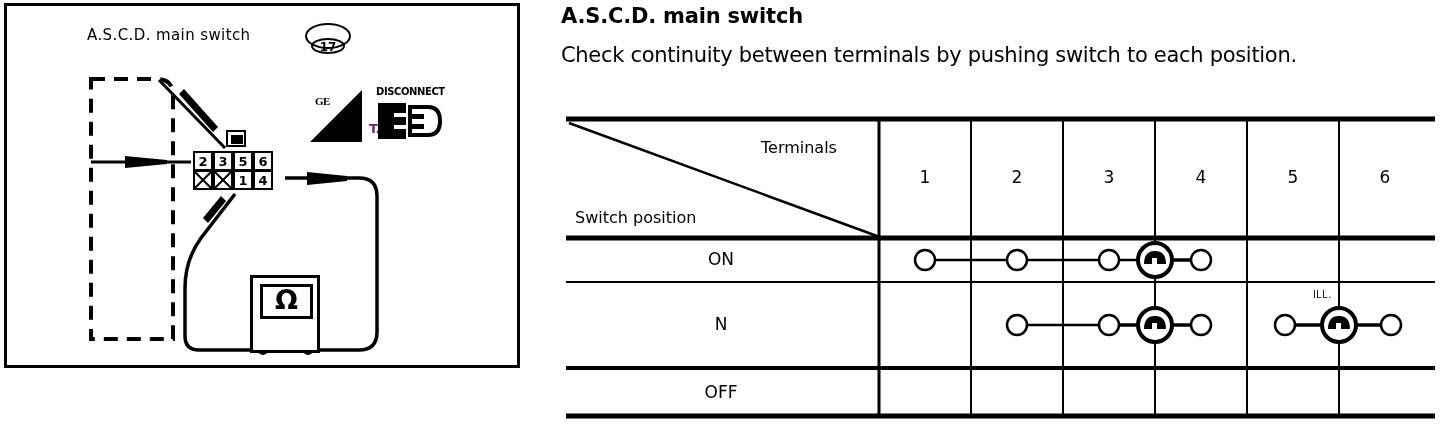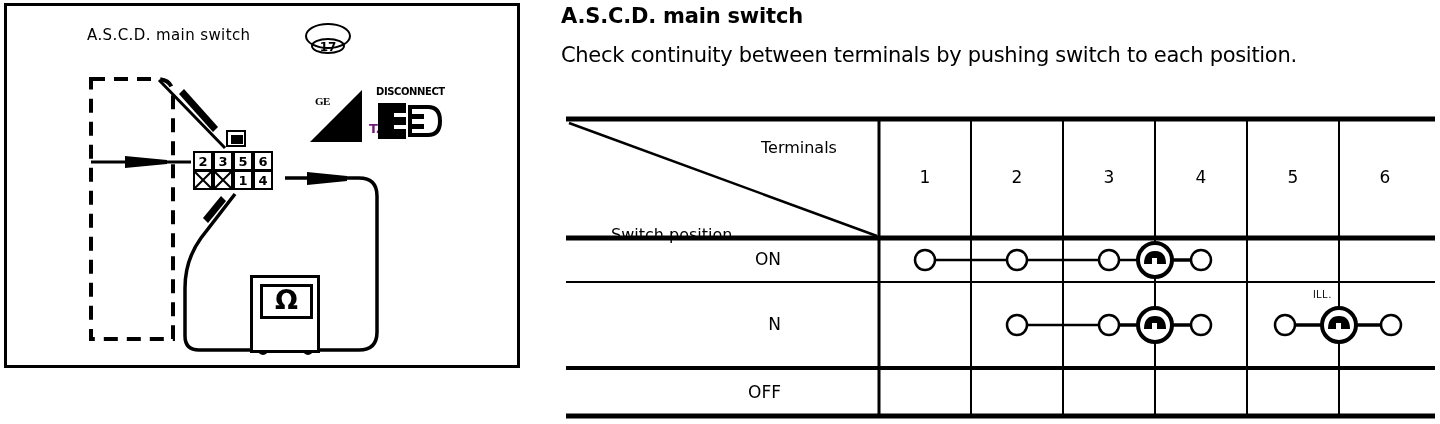--- a/index.html
+++ b/index.html
@@ -250,21 +250,21 @@
     position: absolute;
     font-family: "DejaVu Sans", sans-serif;
     font-size: 17px;
     text-align: center;
     width: 40px;
   }
   .row-label {
     position: absolute;
     font-family: "DejaVu Sans", sans-serif;
     font-size: 17px;
-    text-align: right;
+    text-align: center;
     width: 120px;
   }
   #ill-label {
     position: absolute;
     font-family: Liberation Sans, sans-serif;
     font-size: 10px;
     letter-spacing: 0.5px;
   }
 </style>
 </head>
@@ -409,21 +409,21 @@
           <line x1="794" y1="210" x2="830" y2="210" stroke="#000" stroke-width="3.5"></line>
           <circle cx="724" cy="210" r="10" fill="#fff" stroke="#000" stroke-width="2.5"></circle>
           <circle cx="830" cy="210" r="10" fill="#fff" stroke="#000" stroke-width="2.5"></circle>
           <circle cx="778" cy="210" r="17" fill="#fff" stroke="#000" stroke-width="4"></circle>
           <path d="M 767 214 Q 767 201 778 201 Q 789 201 789 214 Z" fill="#000"></path>
           <rect x="775" y="208" width="5" height="9" fill="#fff"></rect>
         </g>
       </svg>
 
       <div class="tbl-text" style="left:200px; top:23px;">Terminals</div>
-      <div class="tbl-text" style="left:14px; top:110px;margin-left:36px;">Switch position</div>
+      <div class="tbl-text" style="left:14px; top:93px;">Switch position</div>
 
       <div class="col-num" style="left:344px; top:52px;">1</div>
       <div class="col-num" style="left:436px; top:52px;">2</div>
       <div class="col-num" style="left:528px; top:52px;">3</div>
       <div class="col-num" style="left:620px; top:52px;">4</div>
       <div class="col-num" style="left:712px; top:52px;">5</div>
       <div class="col-num" style="left:804px; top:52px;">6</div>
 
       <div class="row-label" style="left:100px; top:134px;">ON</div>
       <div class="row-label" style="left:100px; top:199px;">N</div>

